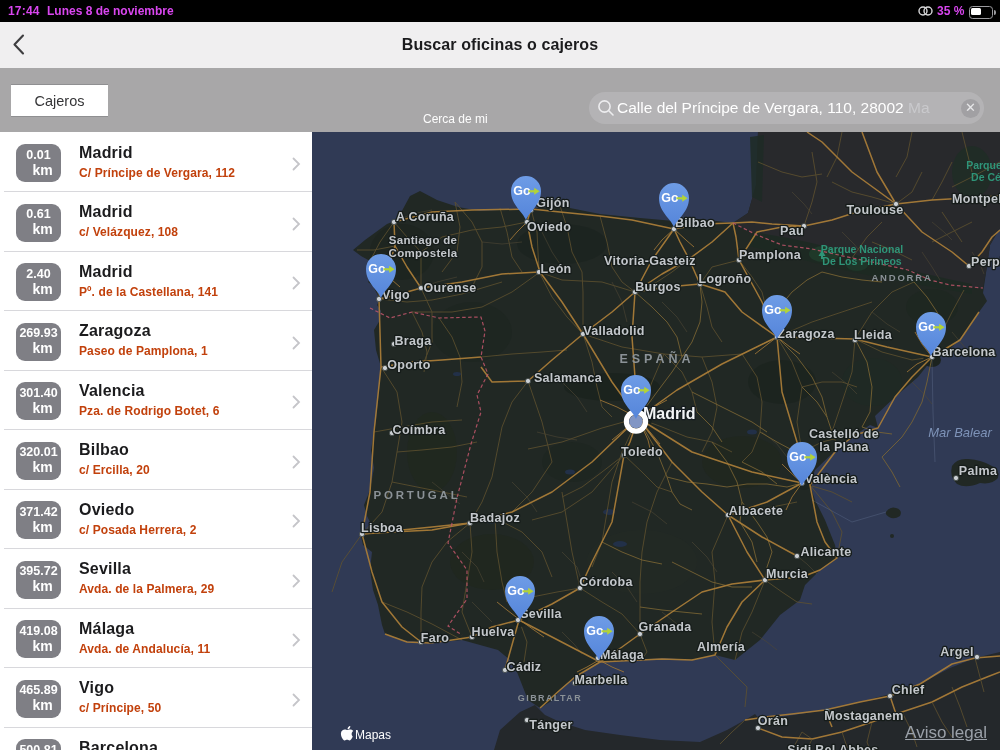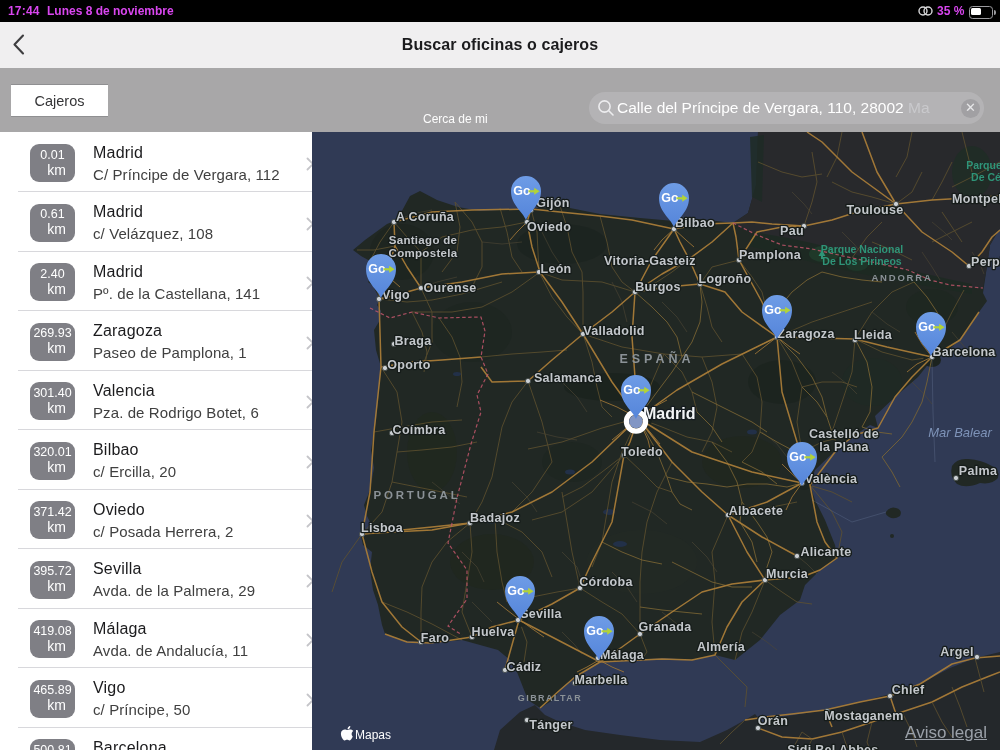--- a/index.html
+++ b/index.html
@@ -21,27 +21,27 @@
   .seg .b1{border-radius:6px 0 0 6px;}
   .seg .b2{border-left:none;border-right:none;}
   .seg .b3{border-radius:0 6px 6px 0;background:#5f5f62;border:none;color:#bdbdc1;}
   .cerca{position:absolute;left:423px;top:44px;font-size:12px;color:#fdfdfd;}
   .searchf{position:absolute;left:589px;top:24px;width:395px;height:32px;background:#b4b3b5;border-radius:16px;}
   .searchf .txt{position:absolute;left:28px;top:7px;font-size:15.5px;color:#fff;white-space:nowrap;}
   .searchf .txt .fade{color:#c9c9cc;}
   .mag{position:absolute;left:8px;top:7px;}
   .clearx{position:absolute;left:372px;top:7px;width:19px;height:19px;border-radius:50%;background:#a1a0a3;color:#e8e8ea;text-align:center;line-height:18px;font-size:13px;}
   .list{position:absolute;left:0;top:132px;width:312px;height:618px;background:#fff;overflow:hidden;}
-  .row{position:absolute;left:18px;width:312px;height:60px;}
+  .row{position:absolute;left:4px;width:312px;height:60px;font-weight:bold;}
   .row .sep{position:absolute;left:0;bottom:0;width:312px;height:1px;background:#d8d8dc;}
   .badge{position:absolute;left:12px;top:12px;width:45px;height:38px;background:#7f7f85;border-radius:9px;color:#fff;text-align:center;}
   .badge .v{font-size:12.5px;margin-top:4.5px;line-height:13px;}
   .badge .k{font-size:14px;line-height:16px;margin-left:8px;}
   .rt{position:absolute;left:75px;top:11.5px;font-size:16px;color:#1b1b1d;letter-spacing:.2px;}
-  .rs{position:absolute;left:75px;top:33.5px;font-size:15px;color:#404040;letter-spacing:.1px;}
+  .rs{position:absolute;left:75px;top:33.5px;font-size:12px;color:#c2410c;letter-spacing:.1px;}
   .rchev{position:absolute;left:288px;top:25px;}
   .map{position:absolute;left:312px;top:132px;width:688px;height:618px;background:#303a55;}
   .mapas{position:absolute;left:28px;bottom:8px;color:#fdfdfe;font-size:12px;}
   .aviso{position:absolute;right:13px;bottom:7px;color:#9aa0a8;font-size:17px;text-decoration:underline;}
 </style>
 </head>
 <body>
   <div class="statusbar">
     <div class="st-time">17:44</div>
     <div class="st-date">Lunes 8 de noviembre</div>

